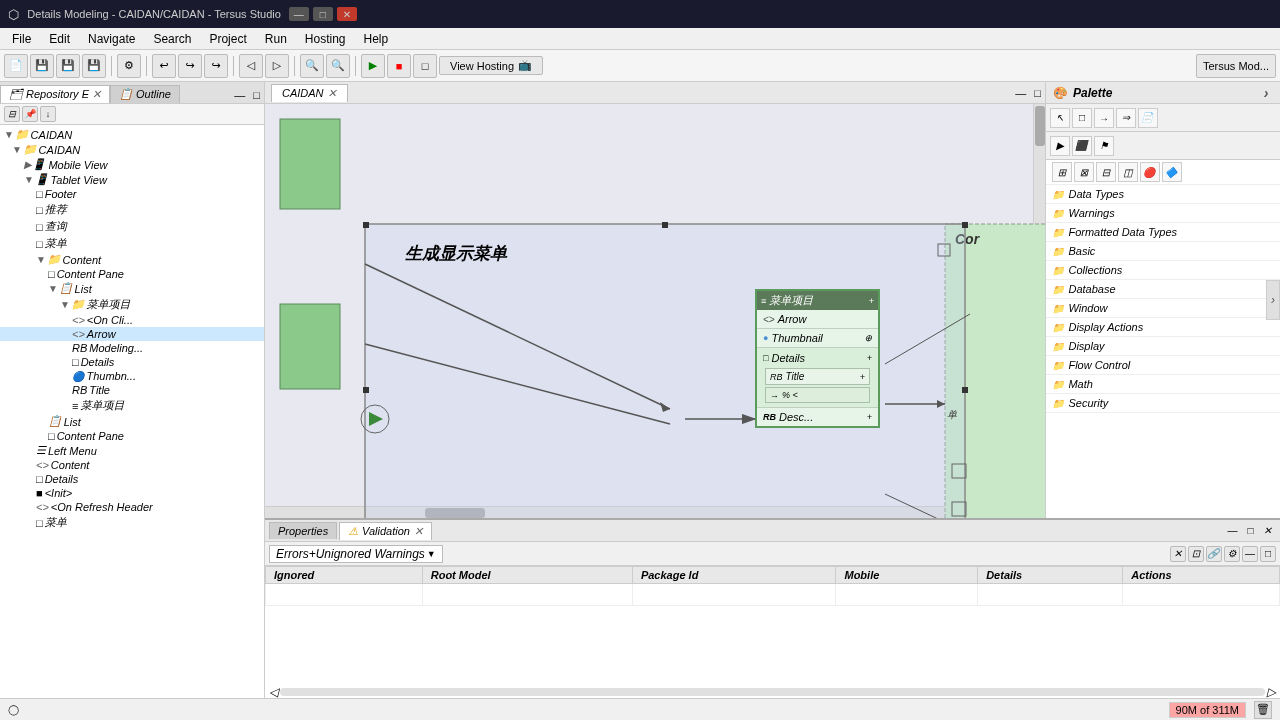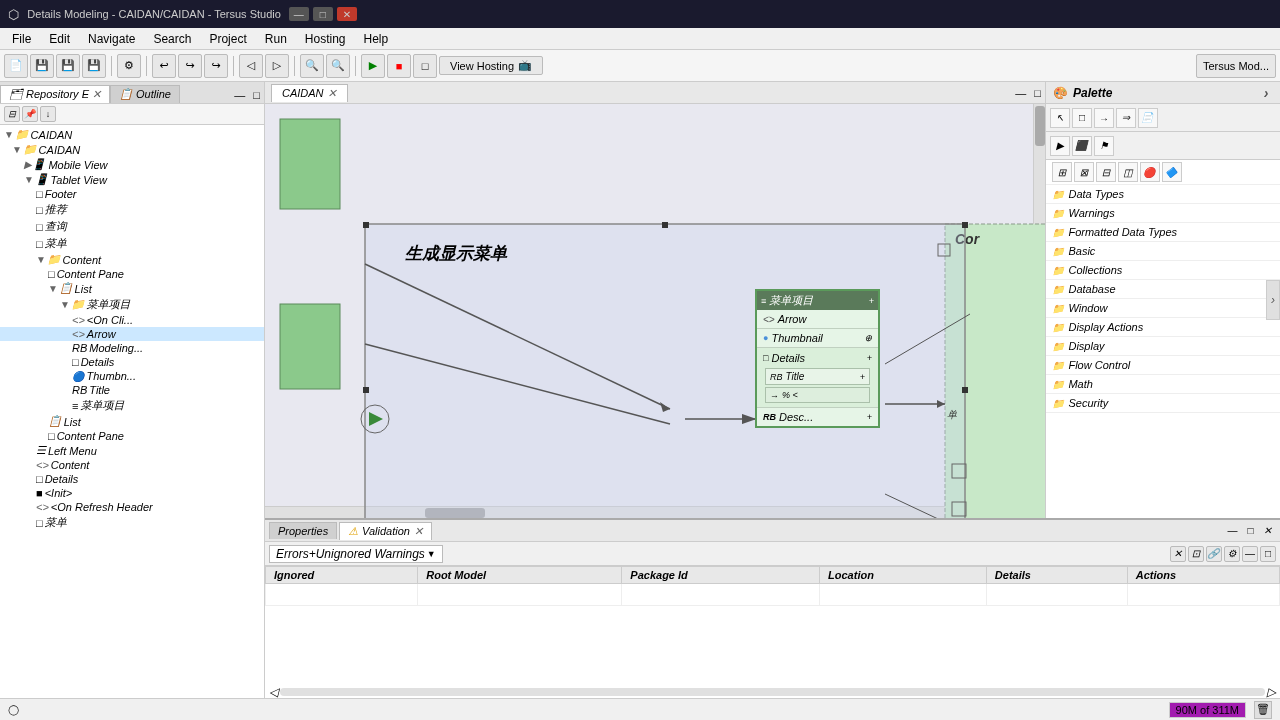--- a/index.html
+++ b/index.html
@@ -242,21 +242,21 @@
       height: 22px;
       display: flex;
       align-items: center;
       border-top: 1px solid #ccc;
       padding: 0 8px;
       font-size: 11px;
       justify-content: flex-end;
       gap: 8px;
     }
     .status-memory {
-      background: #a21caf;
+      background: #fca5a5;
       border: 1px solid #ccc;
       padding: 1px 6px;
       font-size: 11px;
     }
 
     
     ::-webkit-scrollbar { width: 8px; height: 8px; }
     ::-webkit-scrollbar-track { background: #f0f0f0; }
     ::-webkit-scrollbar-thumb { background: #bbb; border-radius: 4px; }
     
@@ -797,21 +797,21 @@
           <div class="toolbar-btn" style="width:16px;height:16px;font-size:10px;">□</div>
         </div>
 
         <div class="bottom-content">
           <table class="table-container">
             <thead>
               <tr>
                 <th>Ignored</th>
                 <th>Root Model</th>
                 <th>Package Id</th>
-                <th>Location</th>
+                <th>Mobile</th>
                 <th>Details</th>
                 <th>Actions</th>
               </tr>
             </thead>
             <tbody>
               <tr>
                 <td></td>
                 <td></td>
                 <td></td>
                 <td></td>

